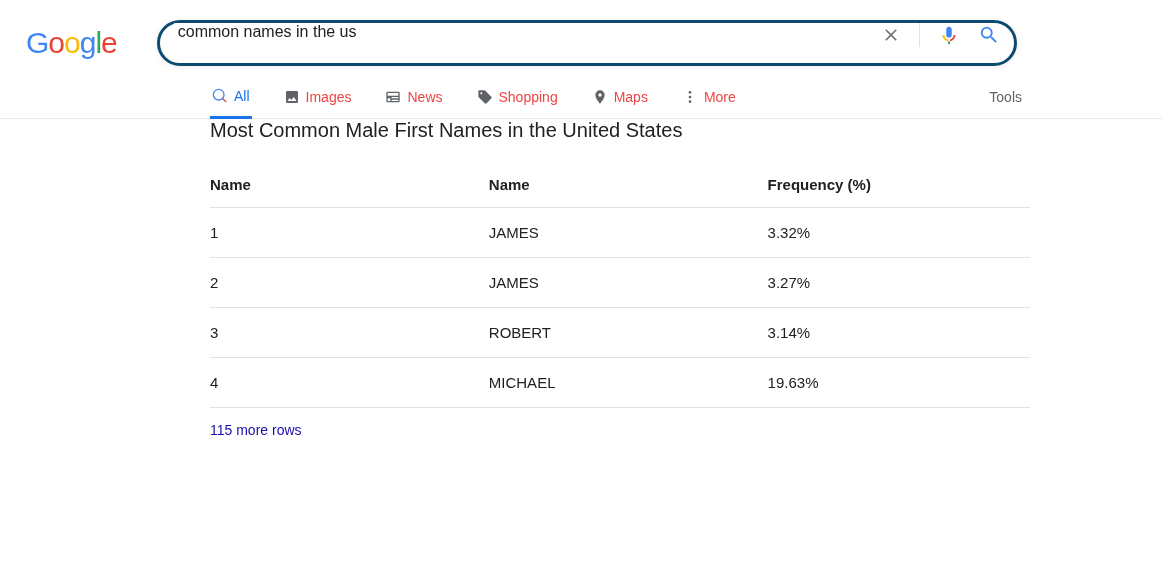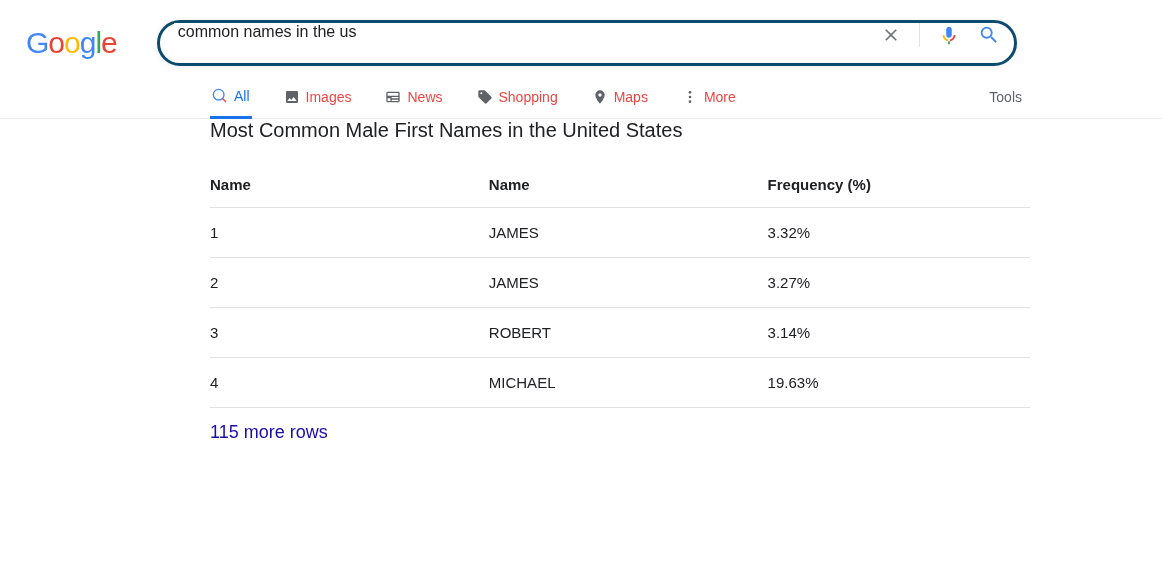--- a/index.html
+++ b/index.html
@@ -120,21 +120,21 @@
   table.data td {
     padding: 16px 0;
     border-bottom: 1px solid #dfe1e5;
   }
   table.data th:nth-child(1), table.data td:nth-child(1) { width: 34%; }
   table.data th:nth-child(2), table.data td:nth-child(2) { width: 34%; }
   table.data th:nth-child(3), table.data td:nth-child(3) { width: 32%; }
   
   .more-rows {
     color: #1a0dab;
-    font-size: 18px;
+    font-size: 14px;
     padding: 14px 0;
     cursor: pointer;
   }
   
   svg { display:block; }
 </style>
 </head>
 <body>
 
 <div class="header-row">

